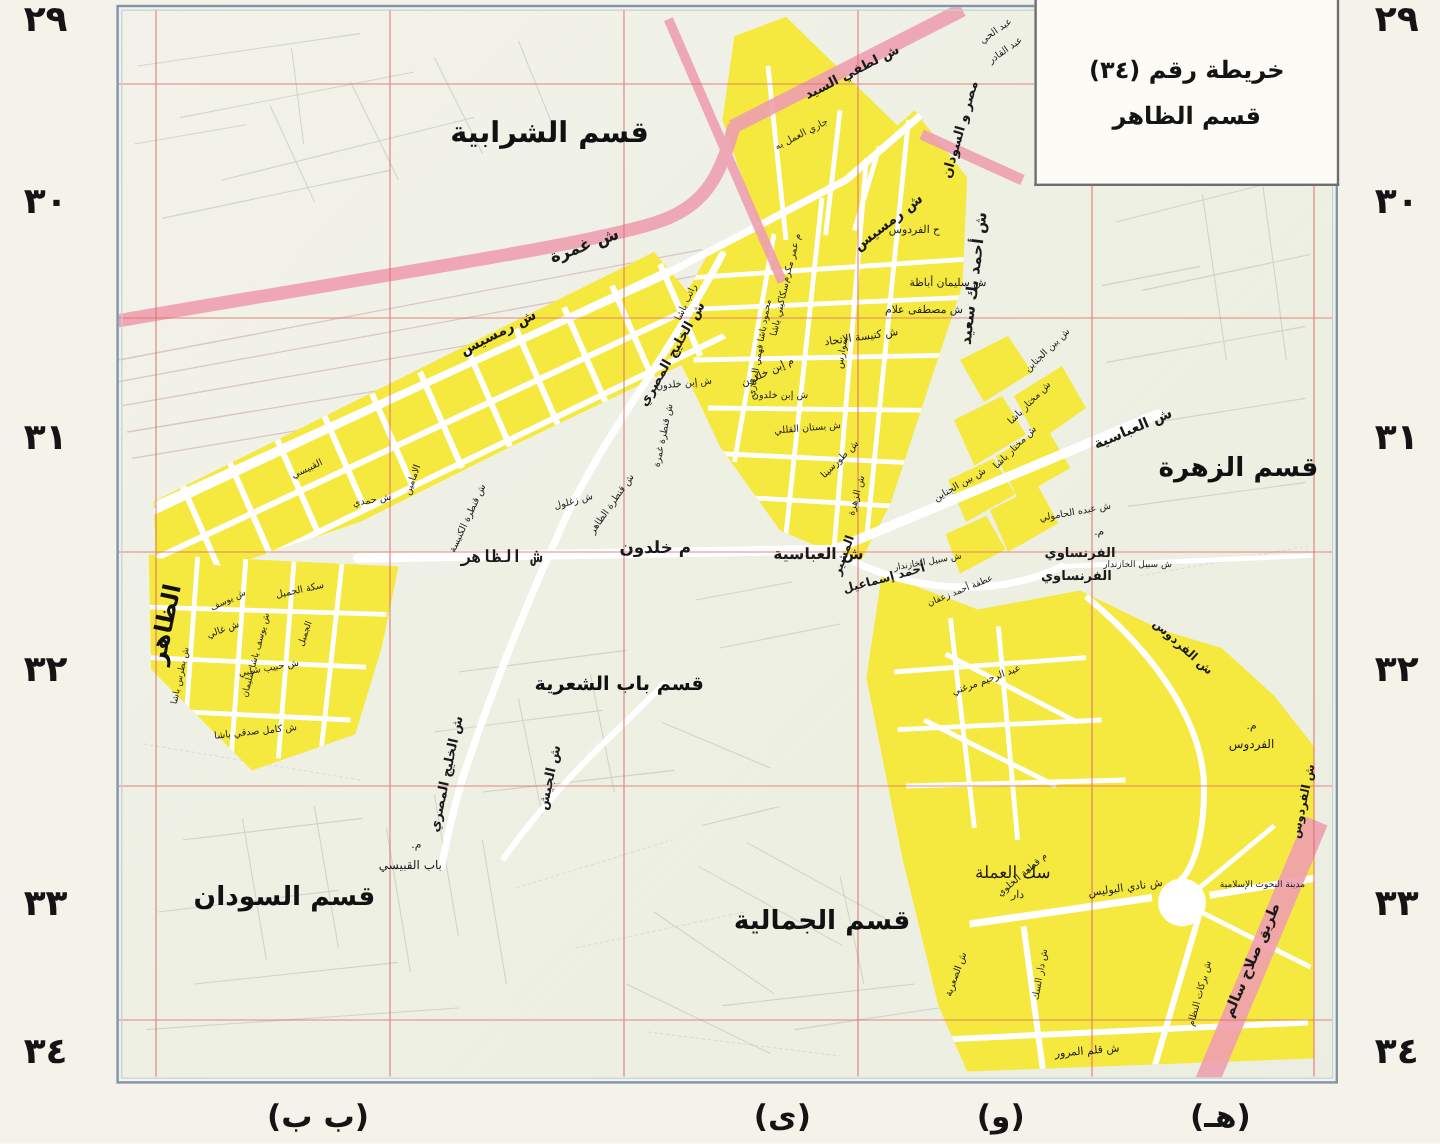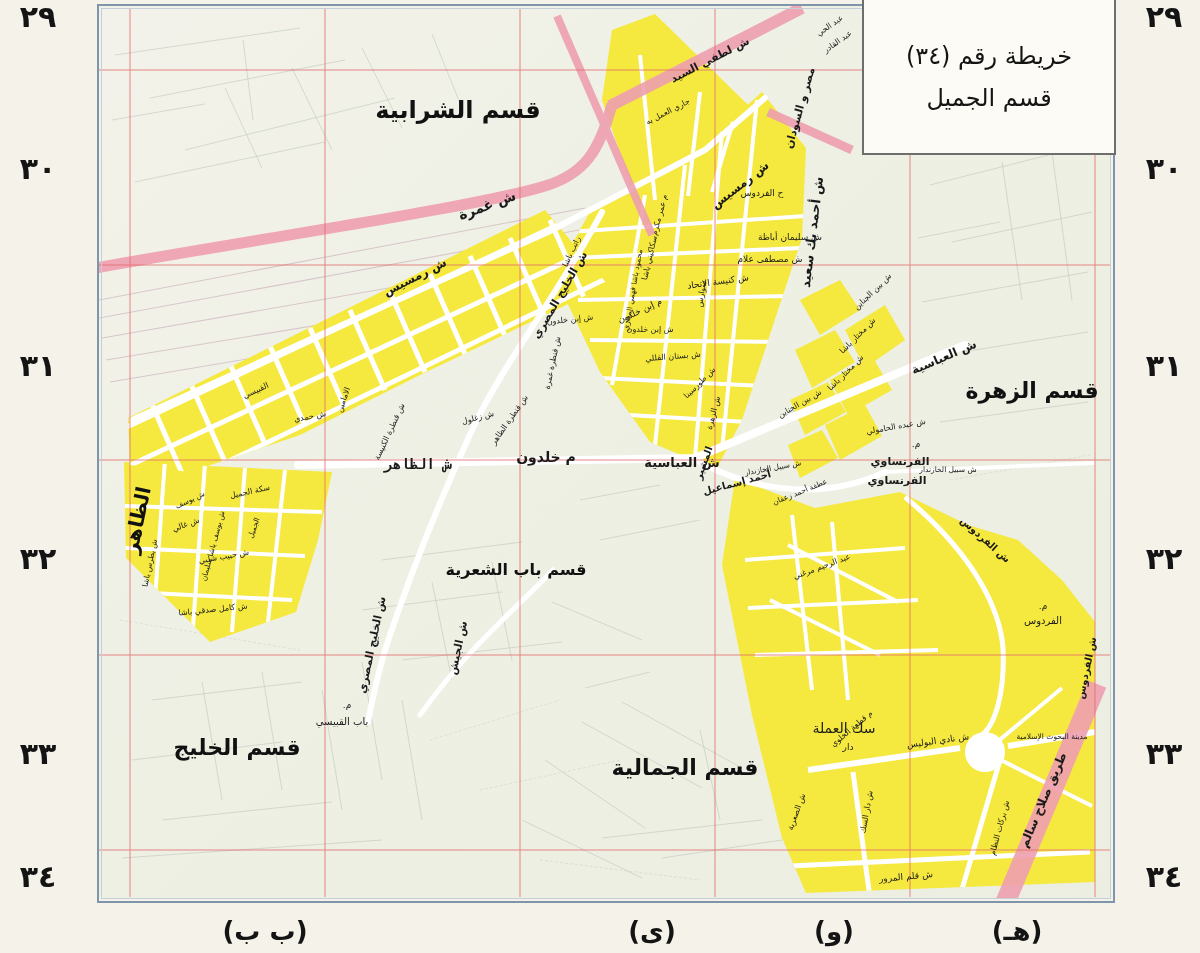--- a/index.html
+++ b/index.html
@@ -11,21 +11,21 @@
   .map-frame{position:absolute;left:97px;top:4px;width:1014px;height:895px;z-index:4;
     border:2px solid #7f95aa;pointer-events:none;}
   .map-frame::before{content:"";position:absolute;inset:2px;border:1px solid #c3d0da;}
   .label-layer{position:absolute;inset:0;z-index:3;pointer-events:none;}
   .label-layer span{position:absolute;white-space:nowrap;line-height:1;}
   .district-label{font-weight:700;color:#111;}
   .street-label{color:#1a1a1a;}
   .title-box{position:absolute;left:862px;top:0px;width:250px;height:153px;z-index:5;
     background:#fcfbf5;border:2px solid #6e6e6e;border-top:none;
     display:flex;flex-direction:column;align-items:center;justify-content:center;gap:14px;}
-  .title-box div{font-size:24px;font-weight:400;}
+  .title-box div{font-size:20px;font-weight:700;}
   .margin-num{position:absolute;transform:translate(-50%,-50%);
     font-size:30px;font-weight:700;z-index:6;letter-spacing:2px;}
   .bottom-letter{position:absolute;transform:translate(-50%,-50%);
     font-size:26px;font-weight:700;z-index:6;margin-left:22px;}
 </style>
 </head>
 <body>
 
 <div class="stage">
 
@@ -177,21 +177,21 @@
           <line x1="99" y1="655" x2="1110" y2="655"></line>
         <line x1="99" y1="850" x2="1110" y2="850"></line>
       </g>
     </g>
   </svg>
 
   <div class="label-layer">
       <span class="district-label" dir="rtl" style="left: 458px; top: 110px; font-size: 24px; transform: translate(-50%, -50%) rotate(0deg);">قسم الشرابية</span>
       <span class="district-label" dir="rtl" style="left: 1032px; top: 391px; font-size: 22px; transform: translate(-50%, -50%) rotate(0deg);">قسم الزهرة</span>
       <span class="district-label" dir="rtl" style="left: 516px; top: 570px; font-size: 16px; transform: translate(-50%, -50%) rotate(0deg);">قسم باب الشعرية</span>
-      <span class="district-label" dir="rtl" style="left: 237px; top: 748px; font-size: 22px; transform: translate(-50%, -50%) rotate(0deg);">قسم الخليج</span>
+      <span class="district-label" dir="rtl" style="left: 237px; top: 748px; font-size: 22px; transform: translate(-50%, -50%) rotate(0deg);">قسم السودان</span>
       <span class="district-label" dir="rtl" style="left: 685px; top: 768px; font-size: 22px; transform: translate(-50%, -50%) rotate(0deg);">قسم الجمالية</span>
       <span class="district-label" dir="rtl" style="left: 137px; top: 520px; font-size: 20px; transform: translate(-50%, -50%) rotate(-78deg);">الظاهر</span>
       <span class="street-label" dir="rtl" style="left: 487px; top: 205px; font-size: 14px; transform: translate(-50%, -50%) rotate(-20deg); font-weight: 700;">ش غمرة</span>
       <span class="street-label" dir="rtl" style="left: 415px; top: 277px; font-size: 12px; transform: translate(-50%, -50%) rotate(-27deg); font-weight: 700;">ش رمسيس</span>
       <span class="street-label" dir="rtl" style="left: 740px; top: 185px; font-size: 12px; transform: translate(-50%, -50%) rotate(-38deg); font-weight: 700;">ش رمسيس</span>
       <span class="street-label" dir="rtl" style="left: 560px; top: 295px; font-size: 11px; transform: translate(-50%, -50%) rotate(-60deg); font-weight: 700;">ش الخليج المصري</span>
       <span class="street-label" dir="rtl" style="left: 372px; top: 645px; font-size: 11px; transform: translate(-50%, -50%) rotate(-78deg); font-weight: 700;">ش الخليج المصري</span>
       <span class="street-label" dir="rtl" style="left: 458px; top: 648px; font-size: 11px; transform: translate(-50%, -50%) rotate(-78deg); font-weight: 700;">ش الجيش</span>
       <span class="street-label" dir="rtl" style="left: 710px; top: 60px; font-size: 11px; transform: translate(-50%, -50%) rotate(-27deg); font-weight: 700;">ش لطفي السيد</span>
       <span class="street-label" dir="rtl" style="left: 668px; top: 112px; font-size: 8px; transform: translate(-50%, -50%) rotate(-27deg);">جاري العمل به</span>
@@ -262,21 +262,21 @@
       <span class="street-label" dir="rtl" style="left: 224px; top: 557px; font-size: 8px; transform: translate(-50%, -50%) rotate(-10deg);">ش حبيب شلبي</span>
       <span class="street-label" dir="rtl" style="left: 150px; top: 563px; font-size: 7.5px; transform: translate(-50%, -50%) rotate(-78deg);">ش بطرس باشا</span>
       <span class="street-label" dir="rtl" style="left: 213px; top: 610px; font-size: 8px; transform: translate(-50%, -50%) rotate(-6deg);">ش كامل صدقي باشا</span>
       <span class="street-label" dir="rtl" style="left: 254px; top: 528px; font-size: 7.5px; transform: translate(-50%, -50%) rotate(-70deg);">الجميل</span>
     </div>
 
   <div class="map-frame"></div>
 
   <div class="title-box" dir="rtl">
     <div>خريطة رقم (٣٤)</div>
-    <div>قسم الجميل</div>
+    <div>قسم الظاهر</div>
   </div>
 
   <div id="margin-left">
       <div class="margin-num" style="left: 38px; top: 16px;">٢٩</div>
       <div class="margin-num" style="left: 38px; top: 168px;">٣٠</div>
       <div class="margin-num" style="left: 38px; top: 365px;">٣١</div>
       <div class="margin-num" style="left: 38px; top: 558px;">٣٢</div>
       <div class="margin-num" style="left: 38px; top: 753px;">٣٣</div>
       <div class="margin-num" style="left: 38px; top: 876px;">٣٤</div>
     </div>

